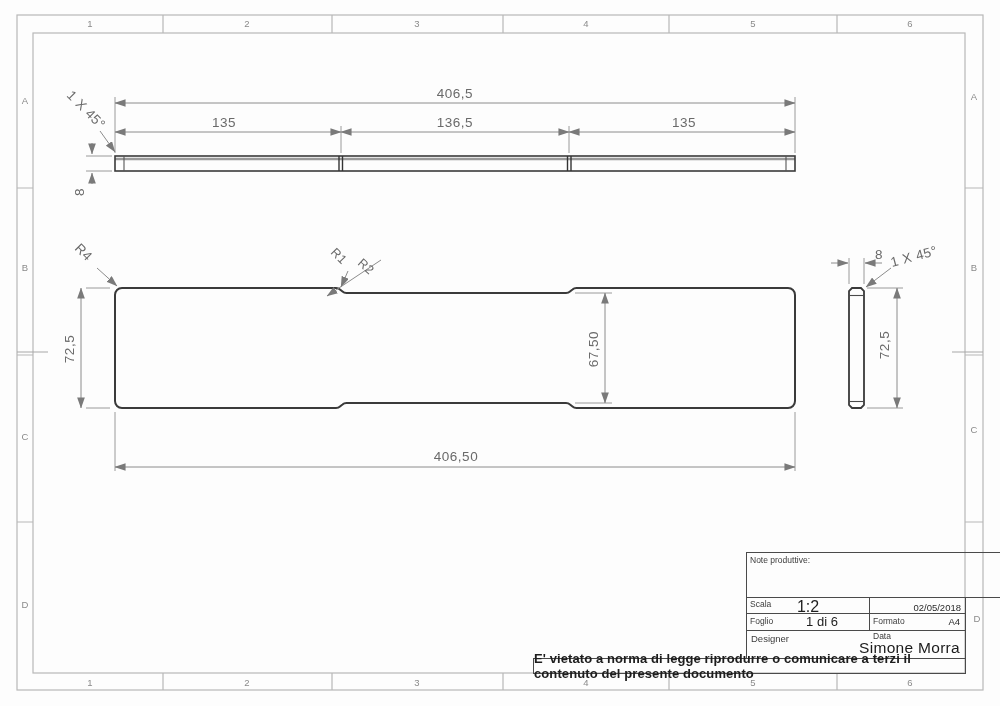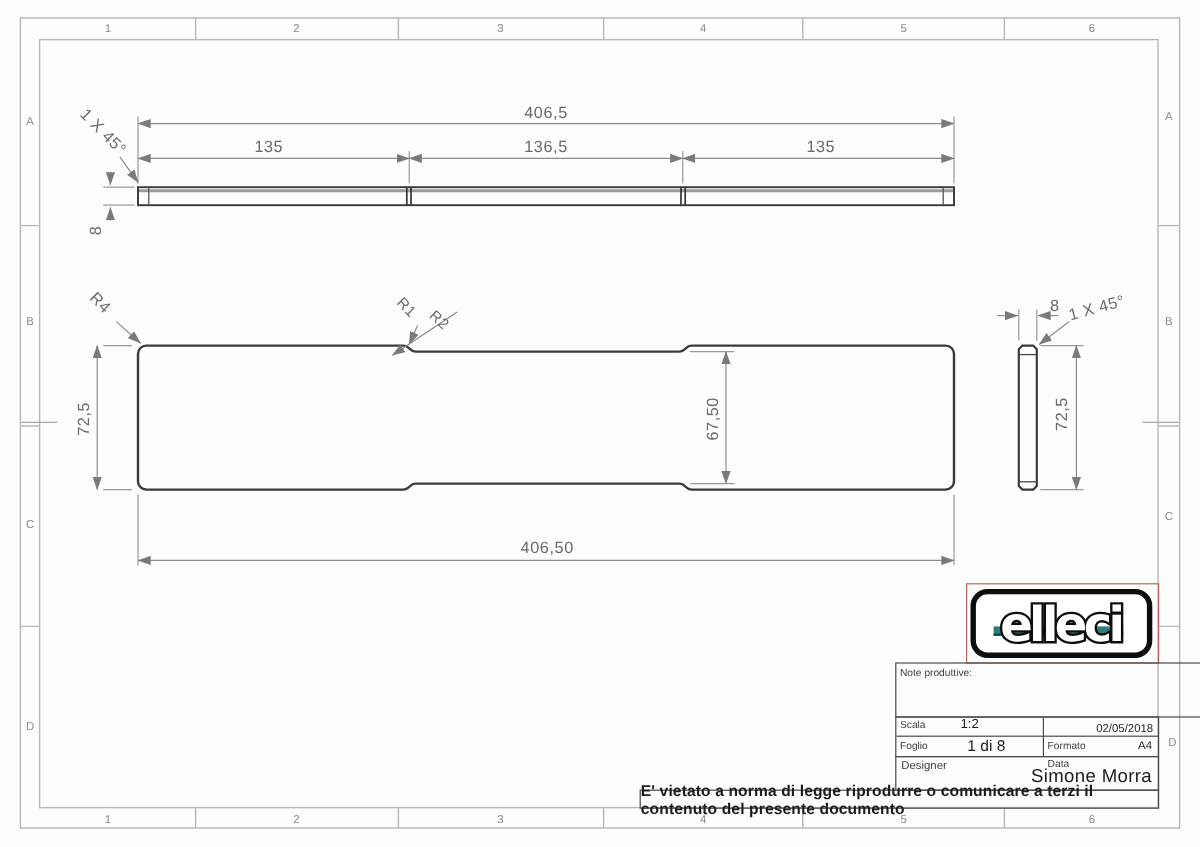--- a/index.html
+++ b/index.html
@@ -13,21 +13,21 @@
   .tb{position:absolute;box-sizing:border-box;border:1px solid #4a4a4a;background:transparent;color:#3c3c3c;}
   .tb-logo{left:805px;top:486px;width:161px;height:67px;border:1px solid #b26a5e;}
   .tb-note{left:746px;top:552px;width:264px;height:46px;}
   .tb-grid{left:746px;top:597px;width:220px;height:34px;}
   .tb-designer{left:746px;top:630px;width:220px;height:29px;}
   .tb-title{left:533px;top:630px;width:214px;height:29px;display:flex;align-items:center;justify-content:center;}
   .tb-disclaimer{left:533px;top:658px;width:433px;height:16px;display:flex;align-items:center;justify-content:center;}
   .lab{position:absolute;font-size:8.5px;color:#3c3c3c;white-space:nowrap;}
   .vdiv{position:absolute;left:122px;top:0;bottom:0;width:1px;background:#4a4a4a;}
   .hdiv{position:absolute;left:0;right:0;top:15px;height:1px;background:#4a4a4a;}
-  .scala-val{position:absolute;left:0;top:0px;width:122px;text-align:center;font-size:11px;color:#1e1e1e;}
+  .scala-val{position:absolute;left:0;top:0px;width:122px;text-align:center;font-size:16px;color:#1e1e1e;}
   .data-val{position:absolute;right:4px;top:4px;font-size:9.5px;color:#2a2a2a;}
   .foglio-val{position:absolute;left:30px;top:16px;width:90px;text-align:center;font-size:13px;color:#1e1e1e;}
   .formato-val{position:absolute;right:5px;top:18px;font-size:9.5px;color:#2a2a2a;}
   .designer-val{position:absolute;right:5px;bottom:1px;font-size:15.5px;color:#1b1b1b;letter-spacing:.3px;}
   .title-val{font-size:15.5px;font-weight:bold;color:#141414;letter-spacing:1px;}
   .discl-val{font-size:13px;font-weight:bold;color:#1d1d1d;letter-spacing:.1px;}
 </style>
 </head>
 <body>
 
@@ -153,42 +153,34 @@
 
       <line x1="897" y1="288" x2="897" y2="408" stroke="#8c8c8c" marker-start="url(#arr)" marker-end="url(#arr)"></line>
     </g>
     <g text-anchor="middle">
       <text class="dim" x="879" y="259">8</text>
       <text class="dim" x="892" y="267" transform="rotate(-15 892 267)" text-anchor="start">1 X 45°</text>
       <text class="dim" x="885" y="349" transform="rotate(-90 885 345)">72,5</text>
     </g>
   </svg>
 
-  <div class="tb tb-logo">
-    <svg width="159" height="65" viewBox="0 0 159 65">
-      <rect x="5" y="6" width="147" height="53" rx="12" fill="#ffffff" stroke="#0d0d0d" stroke-width="4.5"></rect>
-      <rect x="22" y="35" width="108" height="8" fill="#2d7f7c"></rect>
-      <rect x="22" y="41" width="108" height="1.6" fill="#10403e"></rect>
-      <text x="78" y="47" text-anchor="middle" style="font-family:'DejaVu Sans', sans-serif;font-weight:bold;font-size:40px;letter-spacing:-3px;" paint-order="stroke" stroke="#0d0d0d" stroke-width="4" fill="#ffffff">elleci</text>
-    </svg>
-  </div>
 
   <div class="tb tb-note">
     <span class="lab" style="left:3px;top:2px;">Note produttive:</span>
   </div>
 
   <div class="tb tb-grid">
     <div class="vdiv"></div>
     <div class="hdiv"></div>
     <span class="lab" style="left:3px;top:1px;">Scala</span>
     <span class="scala-val">1:2</span>
     <span class="lab" style="left:126px;top:1px;margin-top:32px;">Data</span>
     <span class="data-val">02/05/2018</span>
     <span class="lab" style="left:3px;top:18px;">Foglio</span>
-    <span class="foglio-val">1 di 8</span>
+    <span class="foglio-val">1 di 6</span>
     <span class="lab" style="left:126px;top:18px;">Formato</span>
     <span class="formato-val">A4</span>
   </div>
 
   <div class="tb tb-designer">
     <span class="lab" style="left:4px;top:2px;font-size:9.5px;">Designer</span>
     <span class="designer-val">Simone Morra</span>
   </div>
 
 

